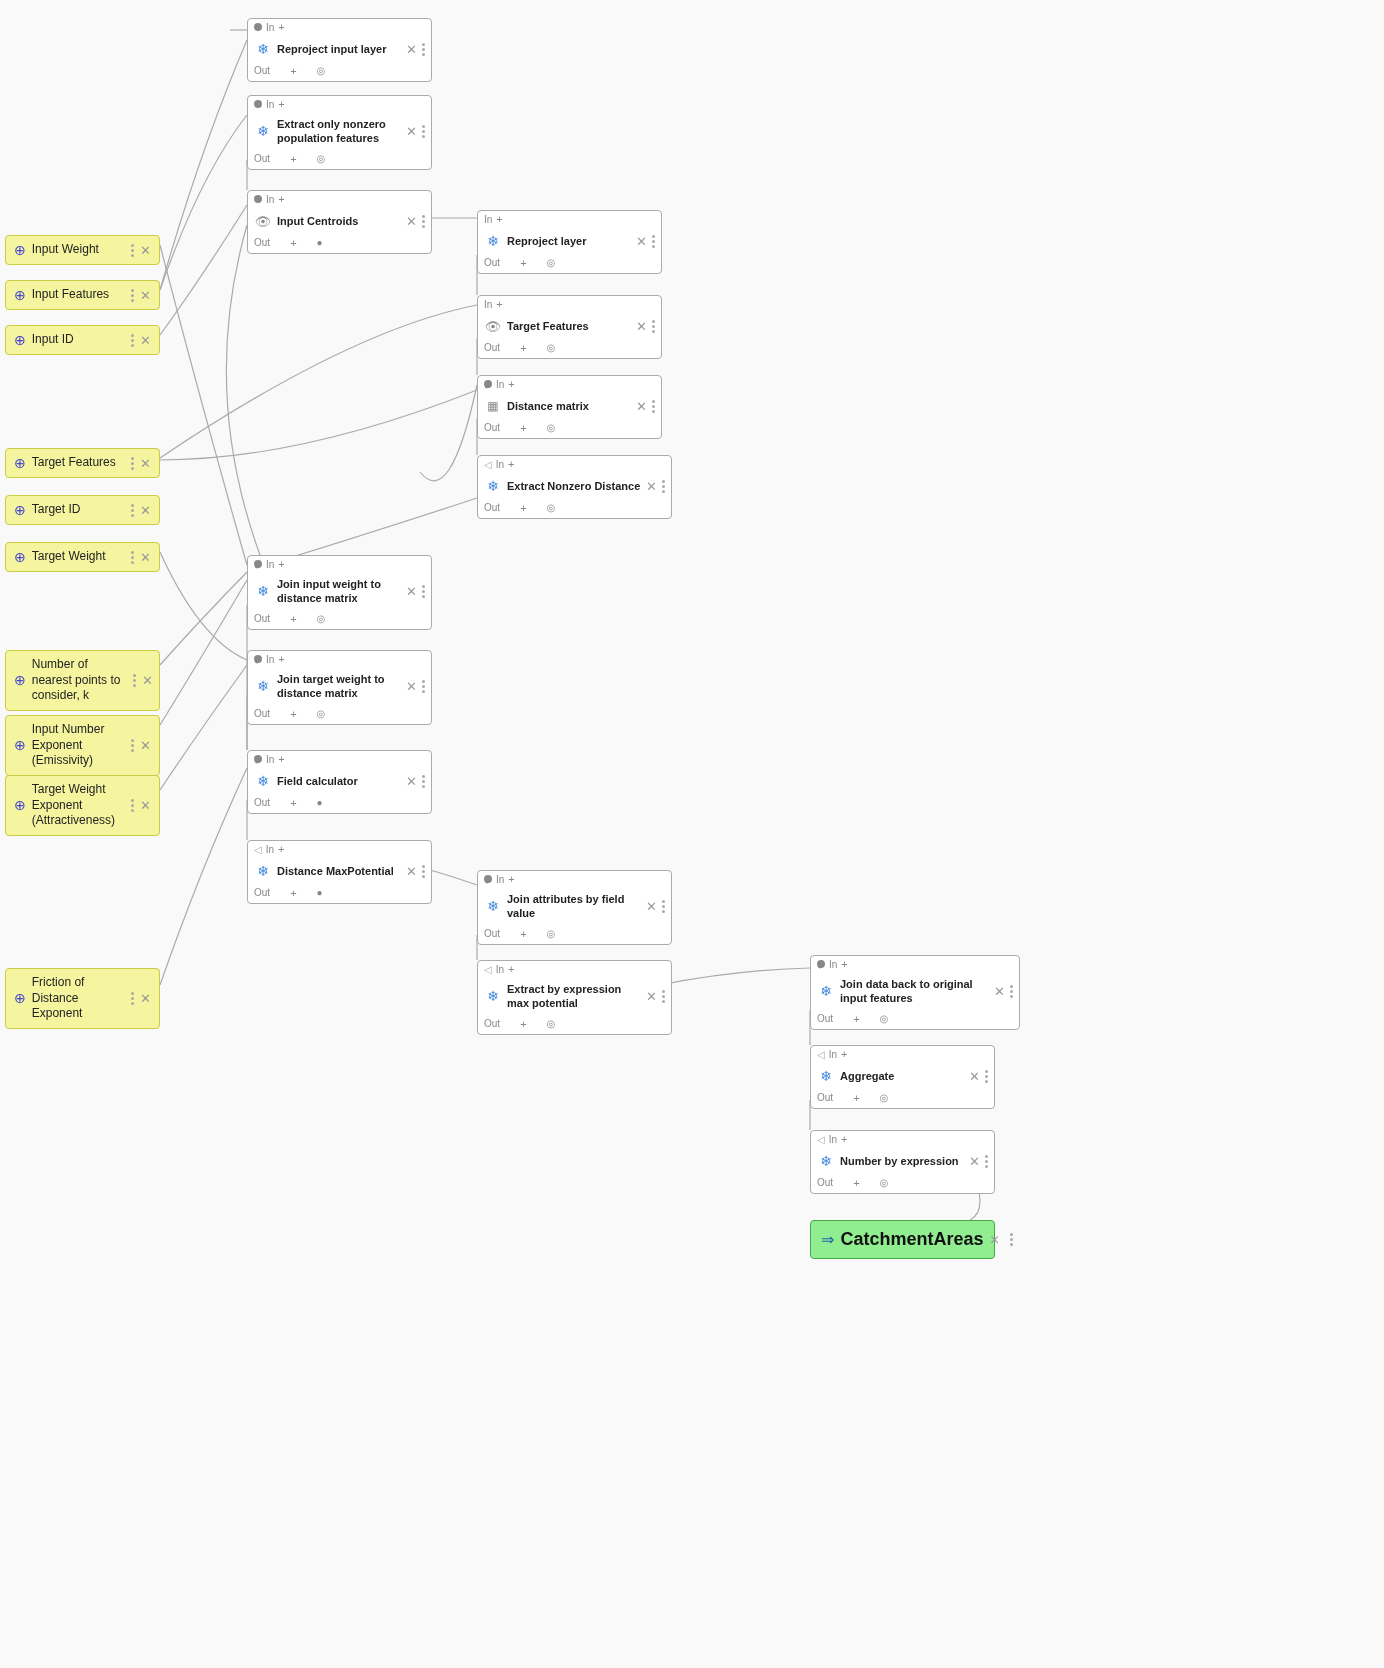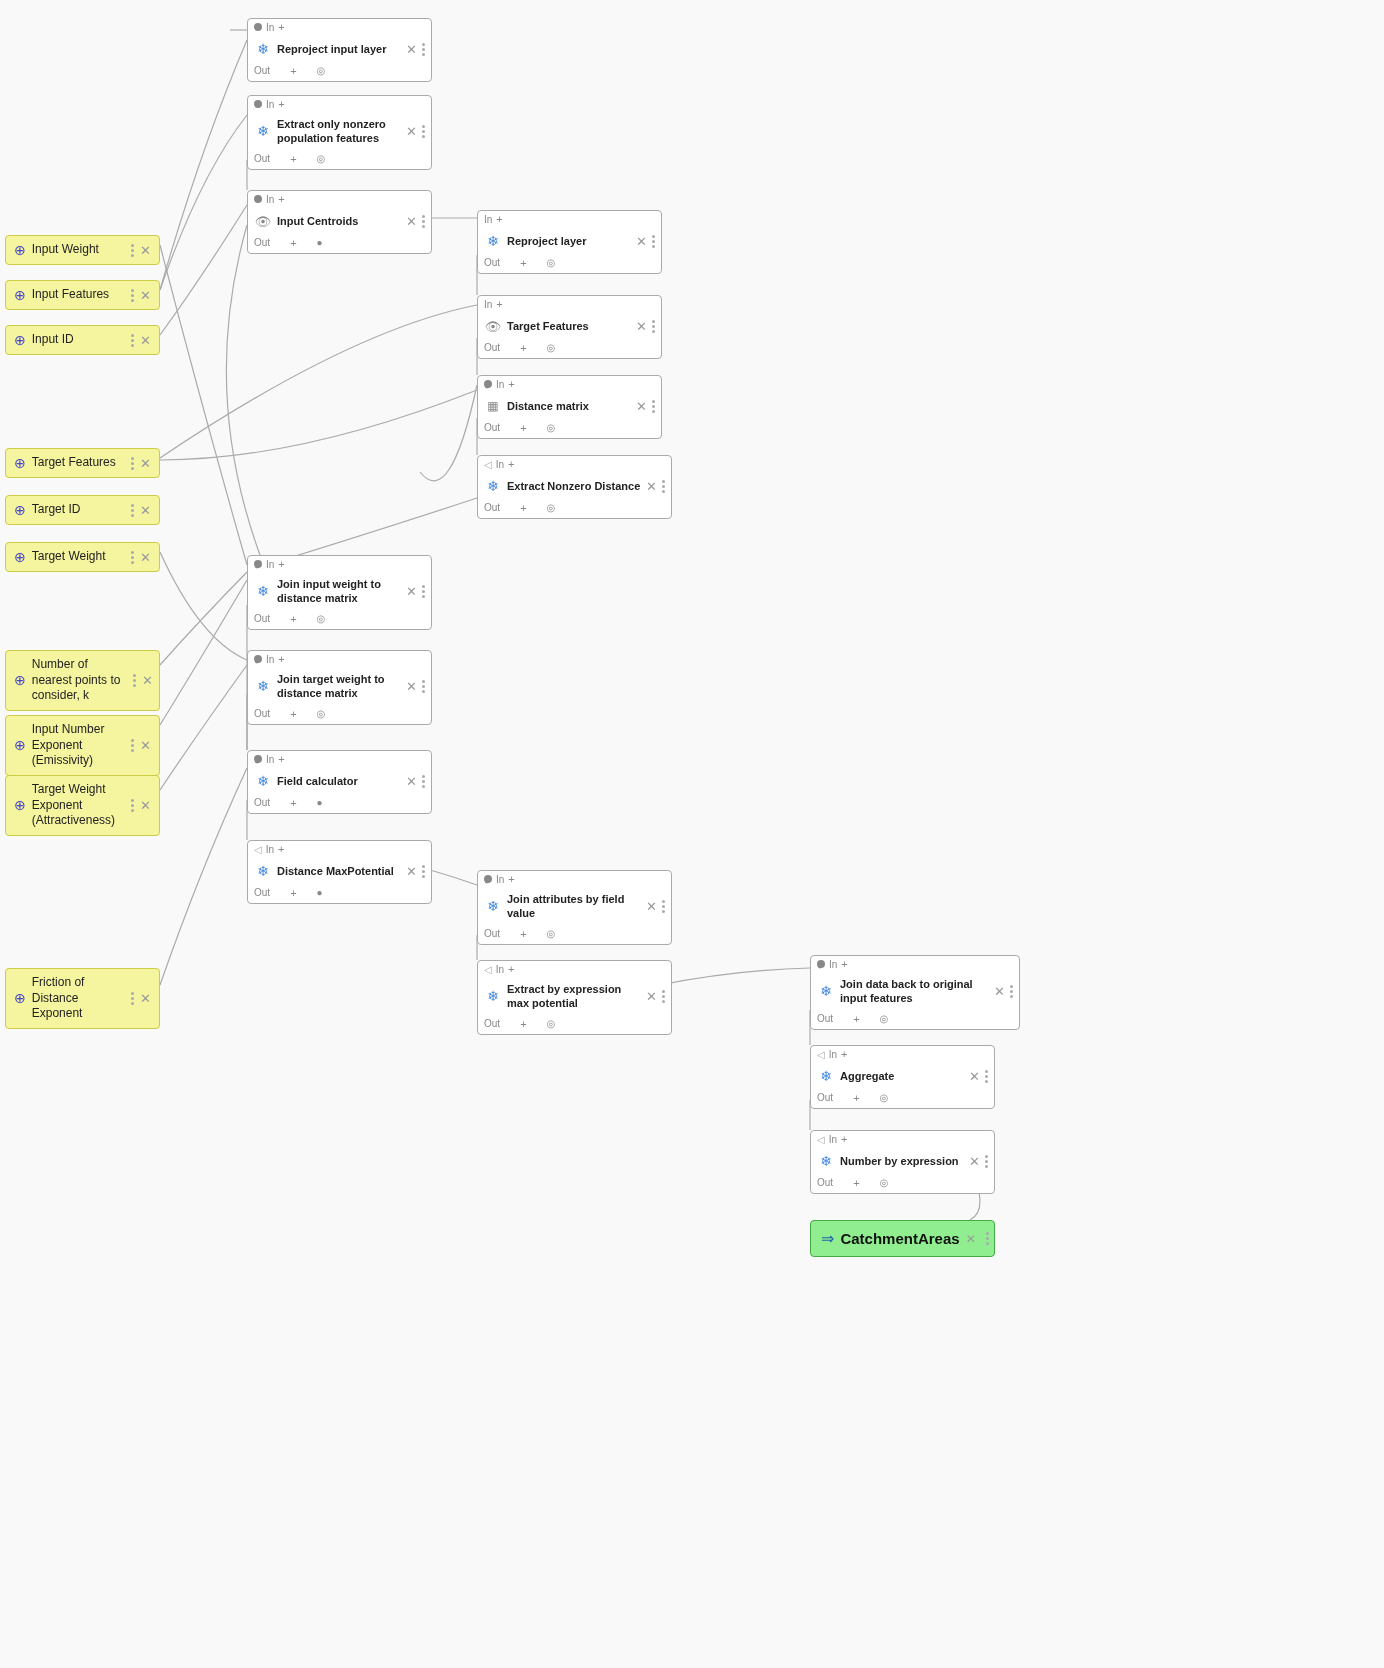--- a/index.html
+++ b/index.html
@@ -134,21 +134,21 @@
       padding: 8px 10px;
       gap: 6px;
     }
 
     .output-node .out-icon {
       color: #2266aa;
       font-size: 16px;
     }
 
     .output-node .out-title {
-      font-size: 15px;
+      font-size: 18px;
       color: #111;
       font-weight: 600;
     }
 
     .output-node .out-close {
       margin-left: auto;
       font-size: 12px;
       color: #999;
     }
 

